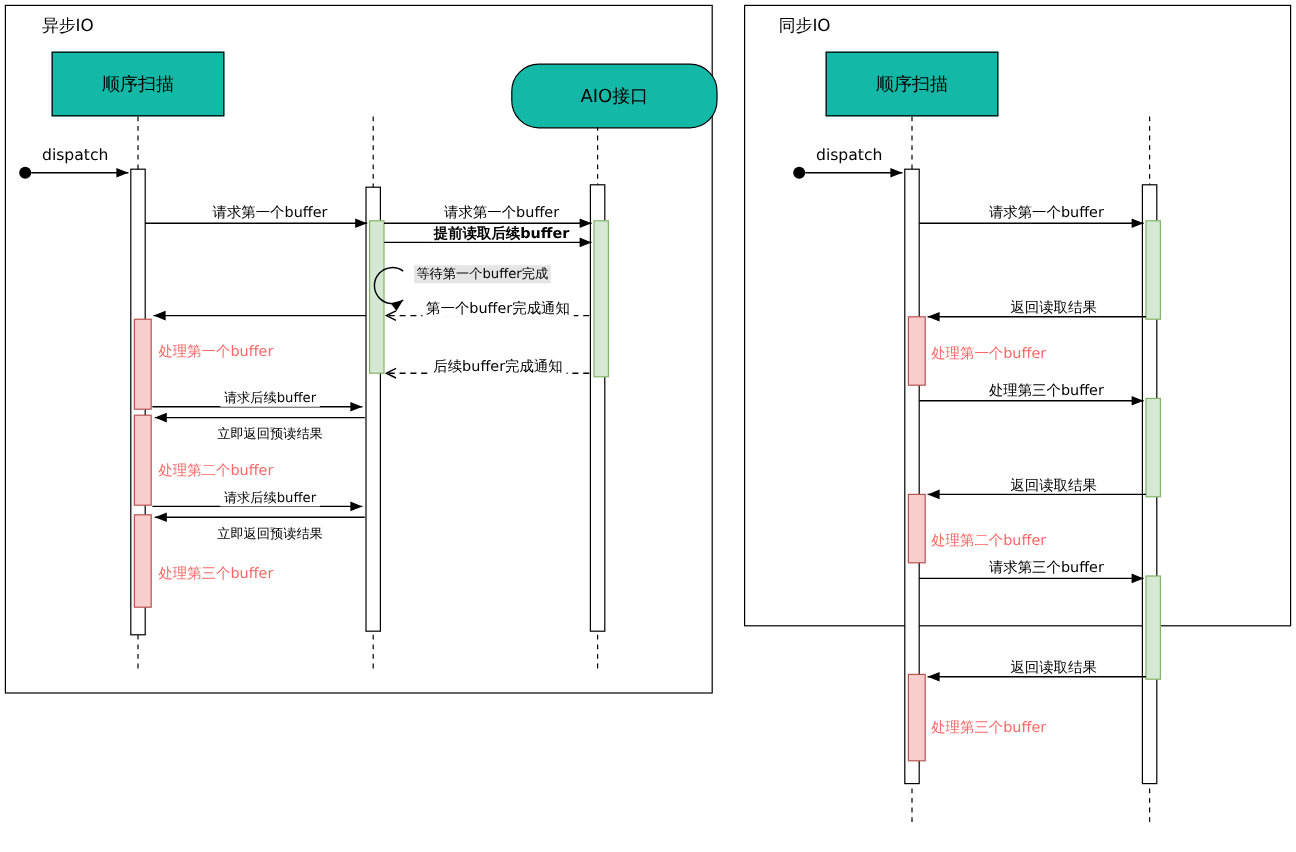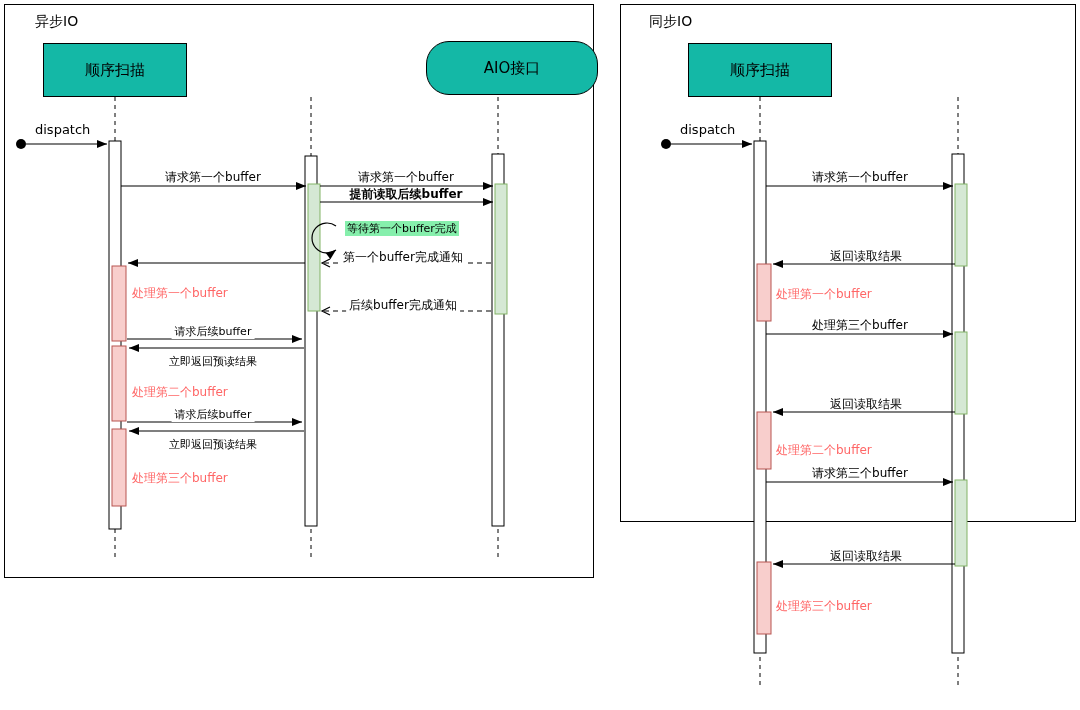--- a/index.html
+++ b/index.html
@@ -13,24 +13,24 @@
   .lbl { position:absolute; white-space:nowrap; font-size:14px; }
   .actor {
     position:absolute; height:54px; border:1px solid #000; background:#14b8a6;
     display:flex; align-items:center; justify-content:center;
     font-size:15px; white-space:nowrap;
   }
   .layer { position:absolute; left:0; top:0; }
   .msg {
     position:absolute; transform:translateX(-50%);
     white-space:nowrap; background:#fff; padding:0 3px;
-    font-size:12px; line-height:14px;
+    font-size:12px; line-height:14px;margin-left:12px;
   }
   .msg.small { font-size:11px; }
-  .loop-lbl { position:absolute; white-space:nowrap; font-size:11px; background:#86efac; padding:0 2px; }
+  .loop-lbl { position:absolute; white-space:nowrap; font-size:11px; background:#e5e5e5; padding:0 2px; }
   .note { position:absolute; white-space:nowrap; font-size:12px; color:var(--red-text,#ff6666); }
   .lifeline { stroke:#000; stroke-width:1; stroke-dasharray:4 4; fill:none; }
   .arrow { stroke:#000; stroke-width:1.2; fill:none; }
   .dashed { stroke-dasharray:5 4; }
   .act-white { fill:#ffffff; stroke:#000; stroke-width:1; }
   .act-green { fill:var(--green-fill,#d5e8d4); stroke:var(--green-border,#82b366); stroke-width:1; }
   .act-red { fill:var(--red-fill,#f8cecc); stroke:var(--red-border,#b85450); stroke-width:1; }
 </style>
 </head>
 <body>
@@ -72,21 +72,21 @@
     <line class="arrow dashed" x1="486" y1="306" x2="317" y2="306" marker-end="url(#oa)"></line>
     <line class="arrow" x1="122" y1="334" x2="297" y2="334" marker-end="url(#fa)"></line>
     <line class="arrow" x1="299" y1="343" x2="124" y2="343" marker-end="url(#fa)"></line>
     <line class="arrow" x1="122" y1="417" x2="297" y2="417" marker-end="url(#fa)"></line>
     <line class="arrow" x1="299" y1="426" x2="124" y2="426" marker-end="url(#fa)"></line>
   </svg>
 
   <div class="lbl" style="left:30px;top:8px;">异步IO</div>
 
   <div class="actor" style="left:38px;top:38px;width:144px;">顺序扫描</div>
-  <div class="actor" style="left:421px;top:36px;width:172px;border-radius:23px;">AIO接口</div>
+  <div class="actor" style="left:421px;top:48px;width:172px;border-radius:23px;">AIO接口</div>
 
   <div class="lbl" style="left:30px;top:117px;font-size:13px;">dispatch</div>
 
   <div class="msg" style="left:208px;top:165px;">请求第一个buffer</div>
   <div class="msg" style="left:401px;top:165px;">请求第一个buffer</div>
   <div class="msg" style="left:401px;top:182px;font-weight:bold;">提前读取后续buffer</div>
   <div class="loop-lbl" style="left:340px;top:216px;">等待第一个buffer完成</div>
   <div class="msg" style="left:398px;top:245px;">第一个buffer完成通知</div>
   <div class="msg" style="left:398px;top:293px;">后续buffer完成通知</div>
   <div class="msg small" style="left:208px;top:320px;">请求后续buffer</div>

